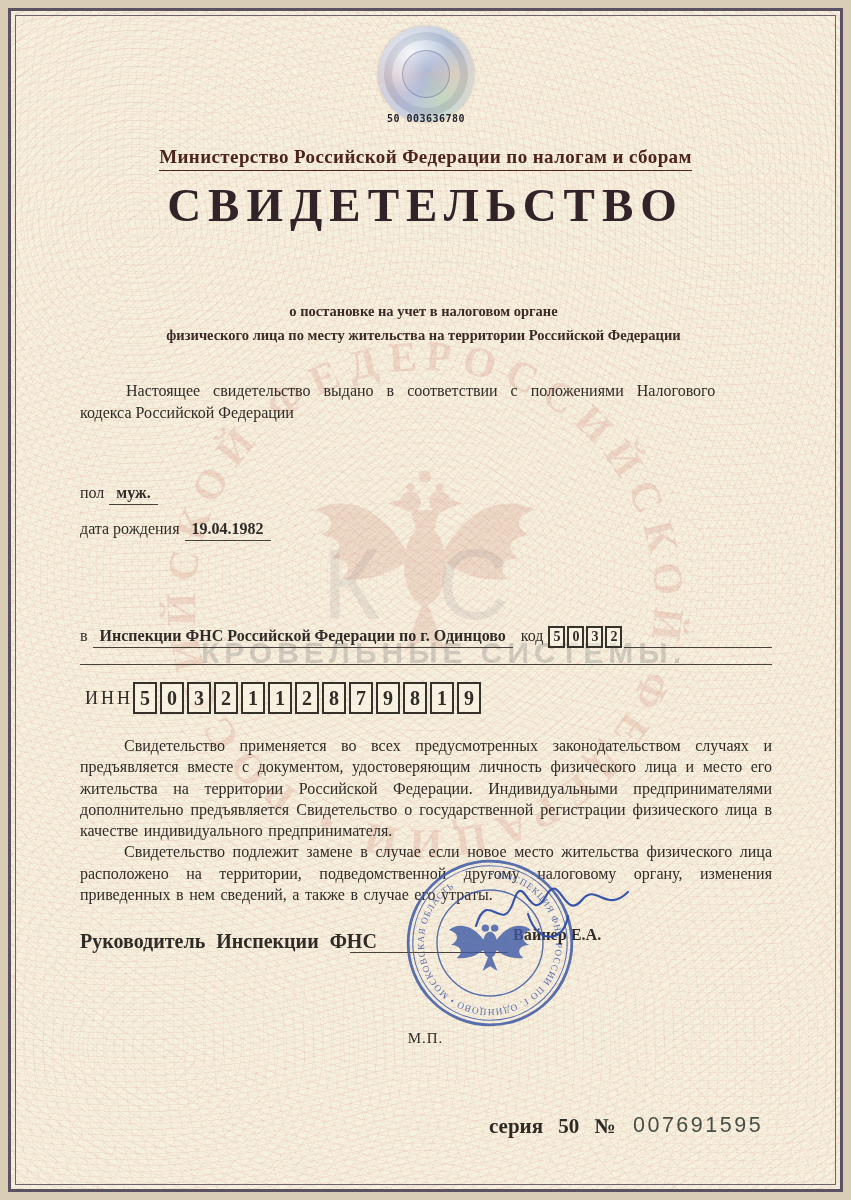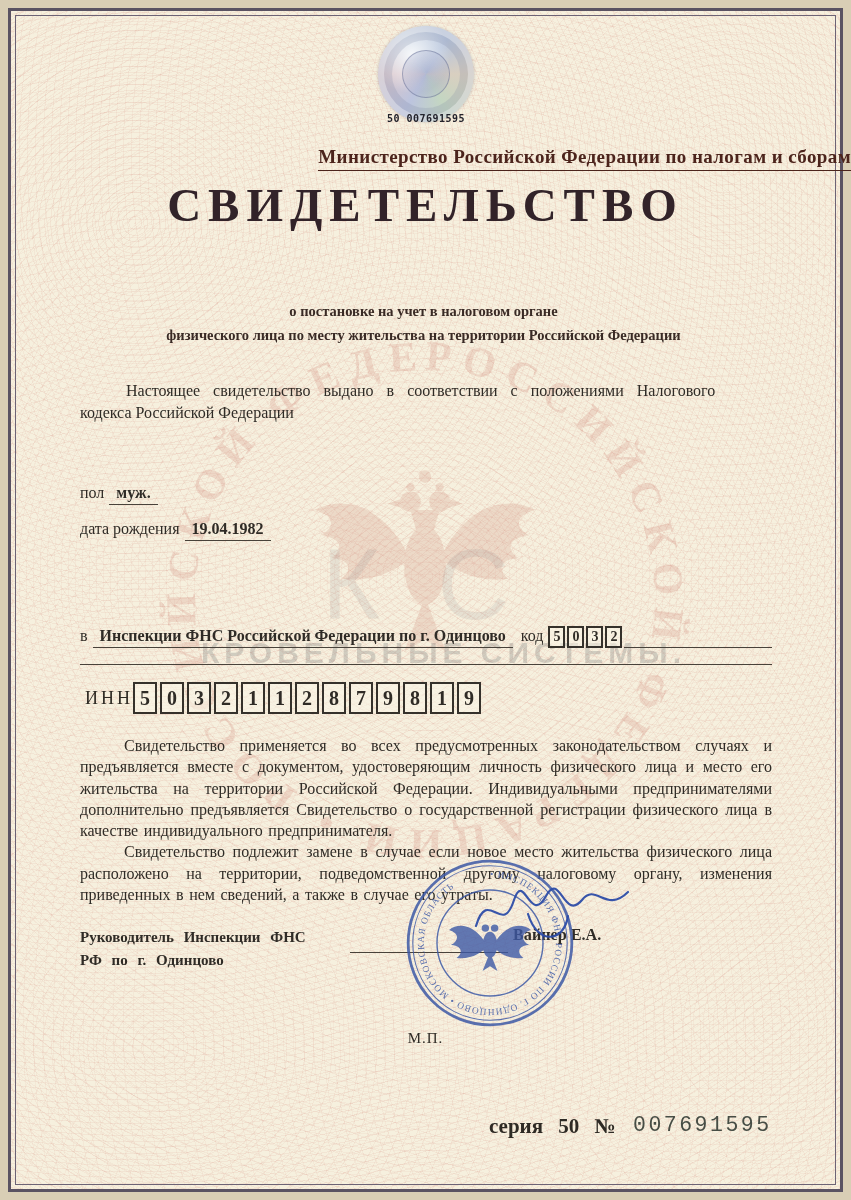--- a/index.html
+++ b/index.html
@@ -49,21 +49,21 @@
     content:""; position:absolute; inset:24px; border-radius:50%;
     border:1px solid rgba(90,100,140,0.45);
     background: radial-gradient(circle at 50% 45%, rgba(140,150,190,0.50), rgba(200,205,225,0.15));
   }
   .holo-number {
     position:absolute; left:0; right:0; bottom:4px; text-align:center;
     font-family:"DejaVu Sans Mono", monospace; font-size:10px; font-weight:bold;
     color:#23232c; letter-spacing:0.5px;
   }
 
-  .ministry { position:absolute; left:0; right:0; top:146px; text-align:right; font-size:19px; font-weight:bold; color:#4c241c; letter-spacing:0.4px; }
+  .ministry { position:absolute; left:0; right:0; top:146px; text-align:center; font-size:19px; font-weight:bold; color:#4c241c; letter-spacing:0.4px; }
   .ministry span { border-bottom:1px solid #4c241c; padding-bottom:3px; }
   .doc-title { position:absolute; left:0; right:0; top:178px; text-align:center; font-size:47px; font-weight:bold; letter-spacing:7px; color:#322329; }
   .subtitle { position:absolute; left:0; right:4px; text-align:center; font-size:14.5px; font-weight:bold; color:#392a25; }
   .sub1 { top:303px; } .sub2 { top:327px; }
 
   
   .intro { position:absolute; left:80px; width:692px; top:380px; font-size:16px; line-height:1.4; }
   .intro .l1 { text-indent:46px; word-spacing:9px; white-space:nowrap; }
   .row { position:absolute; left:80px; width:692px; display:flex; font-size:16px; line-height:22px; }
   .lbl { white-space:nowrap; padding-right:5px; }
@@ -81,30 +81,30 @@
   .inn-label { font-size:18px; letter-spacing:3px; color:#2e2a24; }
   .cell {
     box-sizing:border-box; width:24px; height:32px; border:2px solid #35312b; margin-right:3px;
     display:inline-flex; align-items:center; justify-content:center;
     font-size:20px; font-weight:bold; background:rgba(250,246,232,0.55);
   }
 
   .paras { position:absolute; left:80px; width:692px; top:735px; font-size:16px; line-height:1.33; text-align:justify; word-spacing:1.5px; }
   .paras p { margin:0; text-indent:44px; }
 
-  .sig-title { position:absolute; left:80px; top:926px; font-size:15px; font-weight:bold; line-height:1.5; word-spacing:6px; }
+  .sig-title { position:absolute; left:80px; top:926px; font-size:20px; font-weight:bold; line-height:1.5; word-spacing:6px; }
   .sig-line { position:absolute; left:350px; top:928px; width:158px; height:24px; border-bottom:1.5px solid #48423a; }
   .sig-name { position:absolute; left:513px; top:926px; font-size:16.2px; font-weight:bold; }
   .mp { position:absolute; left:0; right:0; top:1002px; text-align:center; font-size:15px; letter-spacing:1px;margin-top:28px; }
 
   .stamp-svg { position:absolute; left:397px; top:850px; width:186px; height:186px; }
   .sign-svg { position:absolute; left:468px; top:856px; width:170px; height:105px; }
 
   .series-label { position:absolute; left:489px; top:1114px; font-size:21px; font-weight:bold; word-spacing:10px; color:#2e2a24; }
-  .series-number { position:absolute; left:633px; top:1113px; font-family:Liberation Mono, monospace; font-size:21.5px; letter-spacing:2.5px; color:#474d45; }
+  .series-number { position:absolute; left:633px; top:1113px; font-family:Liberation Sans, sans-serif; font-size:21.5px; letter-spacing:2.5px; color:#474d45; }
 </style>
 </head>
 <body>
 
 <div class="paper">
 
   <div class="inner-bg"></div>
 
   <svg class="wm-ring-svg" viewBox="0 0 540 540">
     <defs>
@@ -134,21 +134,21 @@
 
   <div class="wm-logo">КС</div>
   <div class="wm-text">КРОВЕЛЬНЫЕ СИСТЕМЫ.</div>
 
   <div class="frame-outer"></div>
   <div class="frame-inner"></div>
 
 
   <div class="hologram">
     <div class="holo-circle"></div>
-    <div class="holo-number">50 007691595</div>
+    <div class="holo-number">50 003636780</div>
   </div>
 
   <div class="ministry"><span>Министерство Российской Федерации по налогам и сборам</span></div>
   <div class="doc-title">СВИДЕТЕЛЬСТВО</div>
   <div class="subtitle sub1">о постановке на учет в налоговом органе</div>
   <div class="subtitle sub2">физического лица по месту жительства на территории Российской Федерации</div>
 
   <div class="intro">
     <div class="l1">Настоящее свидетельство выдано в соответствии с положениями Налогового</div>
     <div class="l2">кодекса Российской Федерации</div>
@@ -197,21 +197,20 @@
     <span class="cell">9</span>
   </div>
 
   <div class="paras">
     <p>Свидетельство применяется во всех предусмотренных законодательством случаях и предъявляется вместе с документом, удостоверяющим личность физического лица и место его жительства на территории Российской Федерации. Индивидуальными предпринимателями дополнительно предъявляется Свидетельство о государственной регистрации физического лица в качестве индивидуального предпринимателя.</p>
     <p>Свидетельство подлежит замене в случае если новое место жительства физического лица расположено на территории, подведомственной другому налоговому органу, изменения приведенных в нем сведений, а также в случае его утраты.</p>
   </div>
 
   <div class="sig-title">
     <div>Руководитель Инспекции ФНС</div>
-    <div>РФ по г. Одинцово</div>
   </div>
   <div class="sig-line"></div>
   <div class="sig-name">Вайнер Е.А.</div>
 
   <svg class="stamp-svg" viewBox="0 0 200 200">
     <defs>
       <path id="stampArc" d="M 100 29 A 71 71 0 1 1 99.9 29" fill="none"></path>
     </defs>
     <g stroke="#3d59a6" fill="none" opacity="0.85">
       <circle cx="100" cy="100" r="88" stroke-width="3"></circle>

